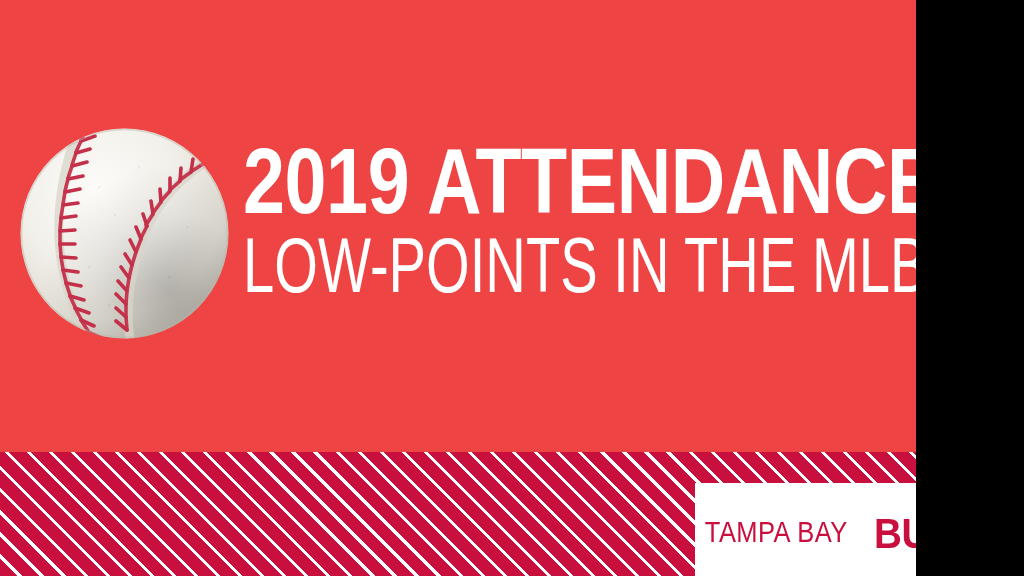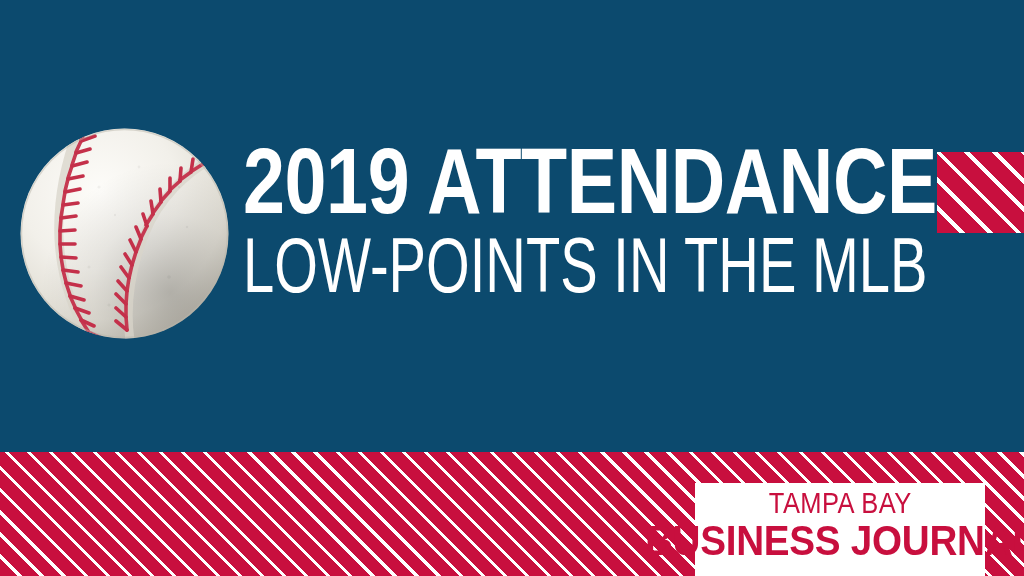--- a/index.html
+++ b/index.html
@@ -3,24 +3,24 @@
 <meta charset="utf-8">
 <title>2019 Attendance Low-Points in the MLB</title>
 <style>
   html, body {
     margin: 0;
     padding: 0;
     background: #000;
   }
   #stage {
     position: relative;
-    width: 1024px;
+    width: 916px;
     height: 576px;
     overflow: hidden;
-    background: #0c4a6e;
+    background: #ef4444;
     font-family: "Liberation Sans", sans-serif;
     -webkit-font-smoothing: antialiased;
   }
 
   
   .stripes-top-right {
     position: absolute;
     left: 937px;
     top: 152px;
     width: 87px;
@@ -96,21 +96,20 @@
 
   
   .logo-plate {
     position: absolute;
     left: 695px;
     top: 483px;
     width: 290px;
     height: 93px;
     background: #ffffff;
     display: flex;
-    flex-direction: column;
     align-items: center;
     justify-content: flex-start;
     padding-top: 6px;
     box-sizing: border-box;
   }
   .logo-top {
     color: #C80F3E;
     font-family: "Liberation Sans Narrow", "Liberation Sans", sans-serif;
     font-weight: 400;
     font-size: 29px;

